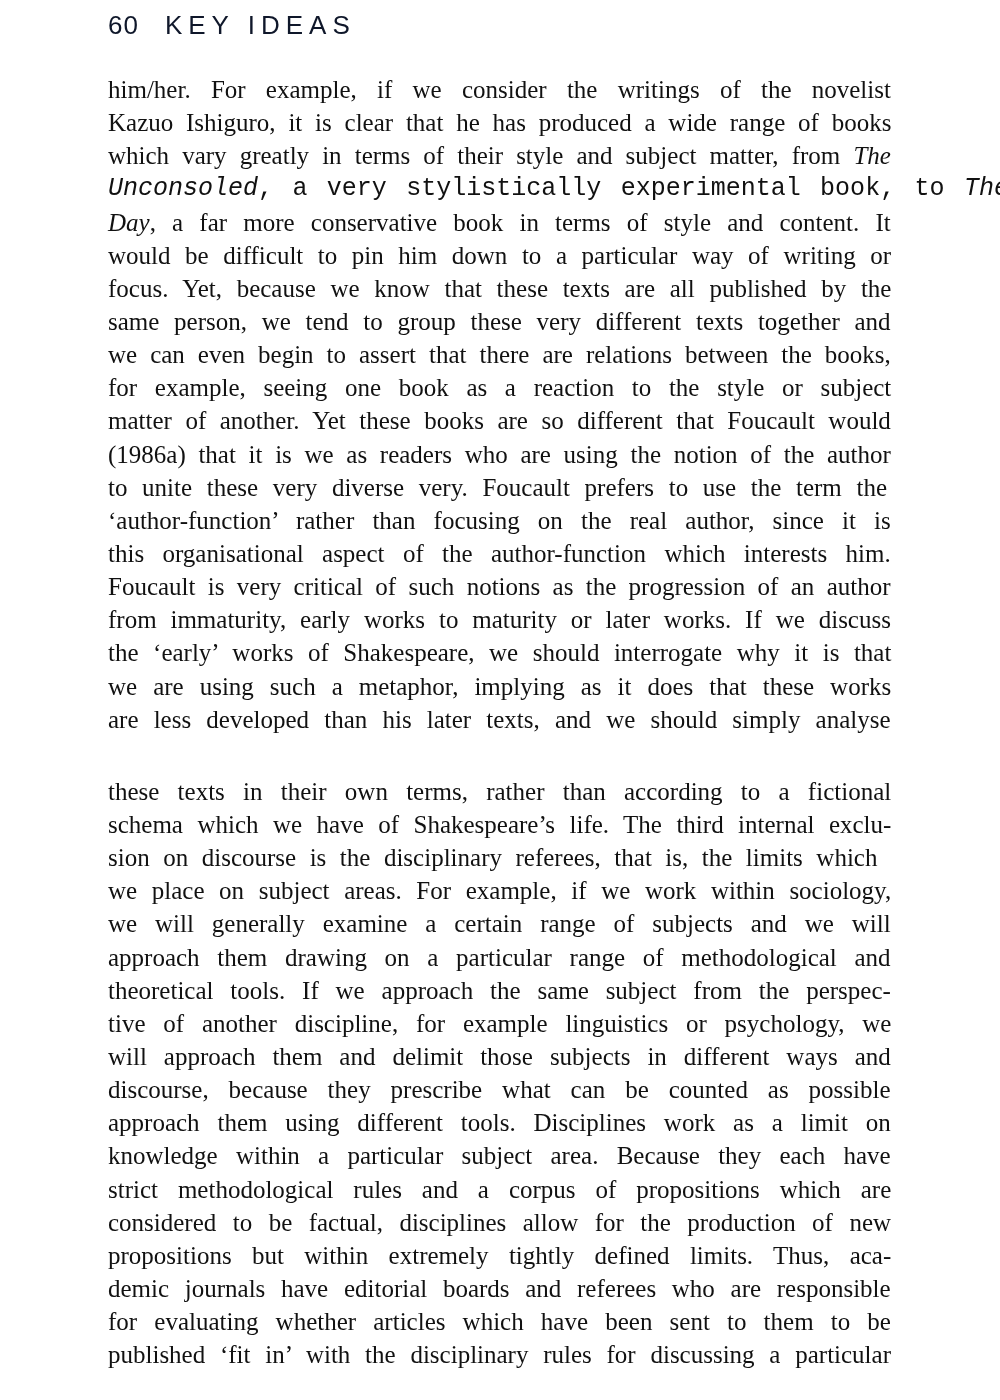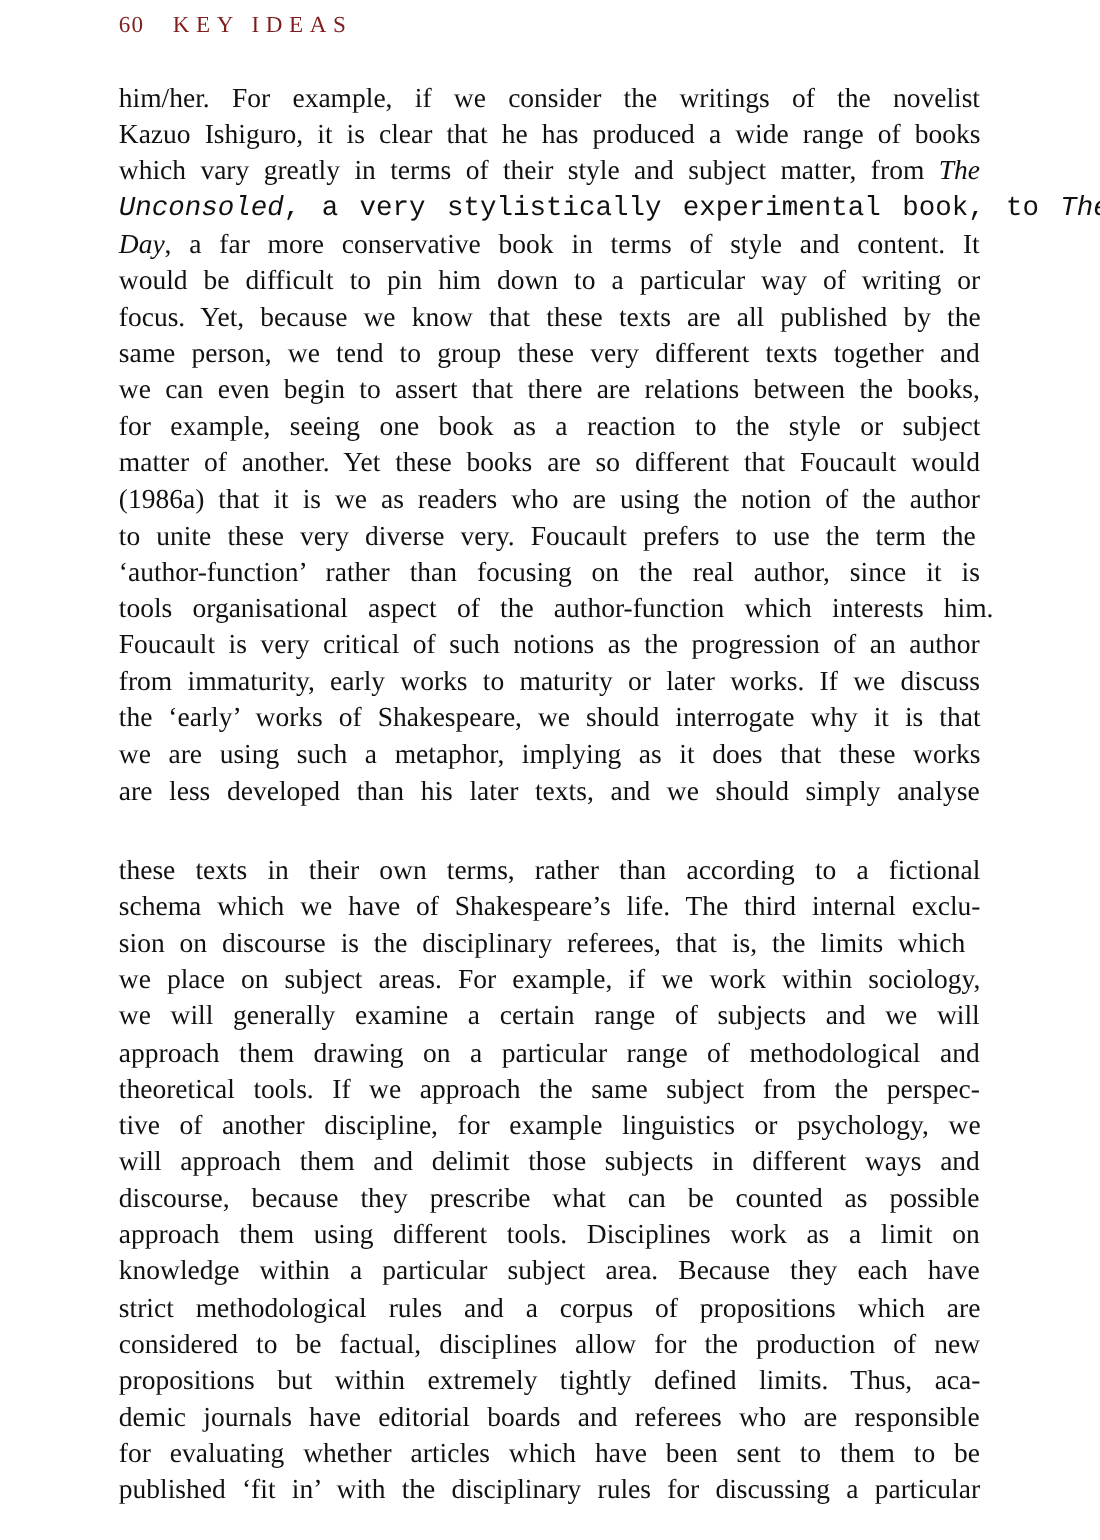--- a/index.html
+++ b/index.html
@@ -11,24 +11,24 @@
     width: 1000px;
     height: 1400px;
     position: relative;
     overflow: hidden;
     color: #111111;
   }
   .running-head {
     position: absolute;
     left: 108px;
     top: 10px;
-    font-family: Liberation Serif, serif;
-    font-size: 21px;
+    font-family: Liberation Sans, sans-serif;
+    font-size: 26px;
     font-weight: 300;
-    color: #7f1d1d;
+    color: #0f172a;
     letter-spacing: 1px;
     white-space: nowrap;
   }
   .running-head .page-number {
     display: inline-block;
     margin-right: 26px;
   }
   .running-head .section-title {
     display: inline-block;
     letter-spacing: 6px;
@@ -71,21 +71,21 @@
     <span class="line" style="display: block; white-space: nowrap; text-align: left; text-align-last: left; word-spacing: 9.91667px;"><span class="ital">Day</span><span class="roman">, a far more conservative book in terms of style and content. It</span></span>
     <span class="line" style="display: block; white-space: nowrap; text-align: left; text-align-last: left; word-spacing: 8.30769px;"><span class="roman">would be difficult to pin him down to a particular way of writing or</span></span>
     <span class="line" style="display: block; white-space: nowrap; text-align: left; text-align-last: left; word-spacing: 8.41667px;"><span class="roman">focus. Yet, because we know that these texts are all published by the</span></span>
     <span class="line" style="display: block; white-space: nowrap; text-align: left; text-align-last: left; word-spacing: 8.45455px;"><span class="roman">same person, we tend to group these very different texts together and</span></span>
     <span class="line" style="display: block; white-space: nowrap; text-align: left; text-align-last: left; word-spacing: 6.75px;"><span class="roman">we can even begin to assert that there are relations between the books,</span></span>
     <span class="line" style="display: block; white-space: nowrap; text-align: left; text-align-last: left; word-spacing: 11.4167px;"><span class="roman">for example, seeing one book as a reaction to the style or subject</span></span>
     <span class="line" style="display: block; white-space: nowrap; text-align: left; text-align-last: left; word-spacing: 7.27273px;"><span class="roman">matter of another. Yet these books are so different that Foucault would</span></span>
     <span class="line" style="display: block; white-space: nowrap; text-align: left; text-align-last: left; word-spacing: 6.42857px;"><span class="roman">(1986a) that it is we as readers who are using the notion of the author</span></span>
     <span class="line" style="display: block; white-space: nowrap; text-align: left; text-align-last: left; word-spacing: 8.41667px;"><span class="roman">to unite these very diverse very. Foucault prefers to use the term the</span></span>
     <span class="line" style="display: block; white-space: nowrap; text-align: left; text-align-last: left; word-spacing: 11.9px;"><span class="roman">‘author-function’ rather than focusing on the real author, since it is</span></span>
-    <span class="line" style="display: block; white-space: nowrap; text-align: left; text-align-last: left; word-spacing: 12.125px;"><span class="roman">tools organisational aspect of the author-function which interests him.</span></span>
+    <span class="line" style="display: block; white-space: nowrap; text-align: left; text-align-last: left; word-spacing: 12.125px;"><span class="roman">this organisational aspect of the author-function which interests him.</span></span>
     <span class="line" style="display: block; white-space: nowrap; text-align: left; text-align-last: left; word-spacing: 6.08333px;"><span class="roman">Foucault is very critical of such notions as the progression of an author</span></span>
     <span class="line" style="display: block; white-space: nowrap; text-align: left; text-align-last: left; word-spacing: 7.63636px;"><span class="roman">from immaturity, early works to maturity or later works. If we discuss</span></span>
     <span class="line" style="display: block; white-space: nowrap; text-align: left; text-align-last: left; word-spacing: 8.27273px;"><span class="roman">the ‘early’ works of Shakespeare, we should interrogate why it is that</span></span>
     <span class="line" style="display: block; white-space: nowrap; text-align: left; text-align-last: left; word-spacing: 9.75px;"><span class="roman">we are using such a metaphor, implying as it does that these works</span></span>
     <span class="line" style="display: block; white-space: nowrap; text-align: left; text-align-last: left; word-spacing: 8.90909px;"><span class="roman">are less developed than his later texts, and we should simply analyse</span></span>
     <span class="line" style="display: block; white-space: nowrap; text-align: left; text-align-last: left; word-spacing: 12px; margin-top: 39px;"><span class="roman">these texts in their own terms, rather than according to a fictional</span></span>
     <span class="line" style="display: block; white-space: nowrap; text-align: left; text-align-last: left; word-spacing: 8.2px;"><span class="roman">schema which we have of Shakespeare’s life. The third internal exclu-</span></span>
     <span class="line" style="display: block; white-space: nowrap; text-align: left; text-align-last: left; word-spacing: 7.27273px;"><span class="roman">sion on discourse is the disciplinary referees, that is, the limits which</span></span>
     <span class="line" style="display: block; white-space: nowrap; text-align: left; text-align-last: left; word-spacing: 8.36364px;"><span class="roman">we place on subject areas. For example, if we work within sociology,</span></span>
     <span class="line" style="display: block; white-space: nowrap; text-align: left; text-align-last: left; word-spacing: 11.6364px;"><span class="roman">we will generally examine a certain range of subjects and we will</span></span>

